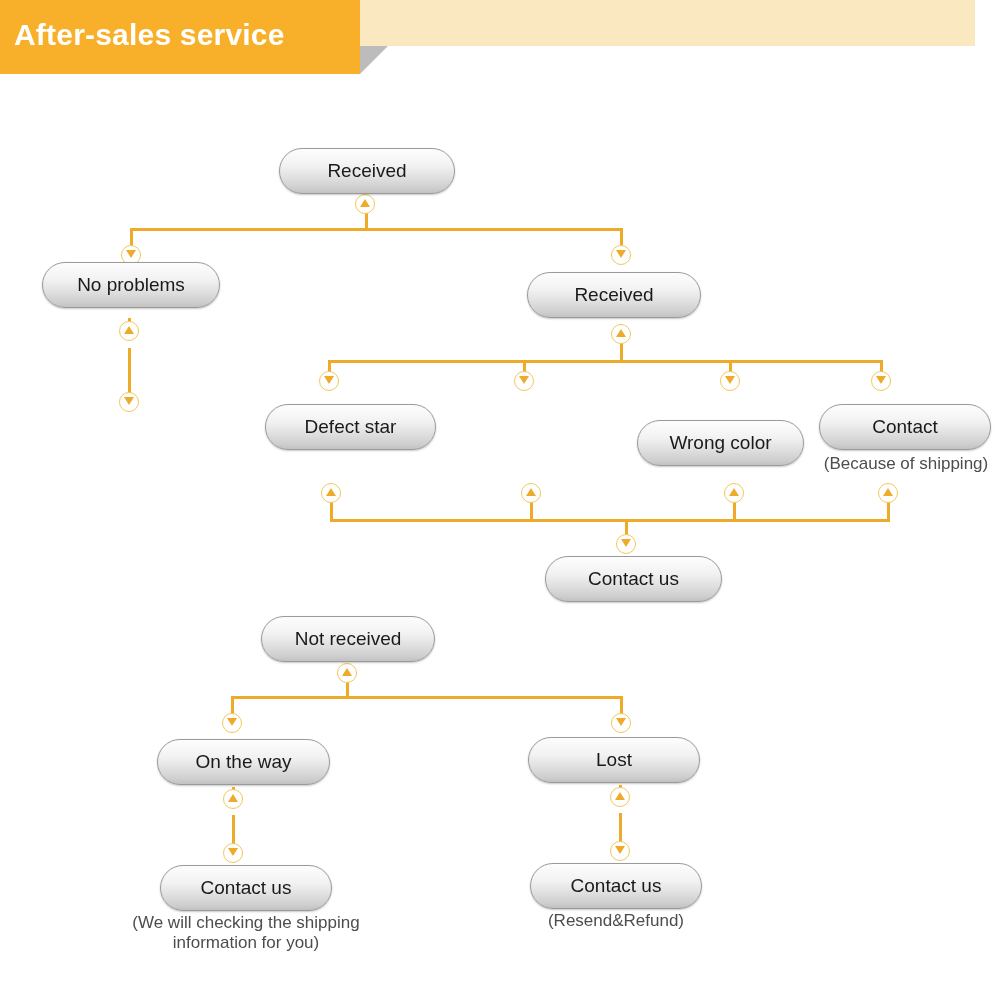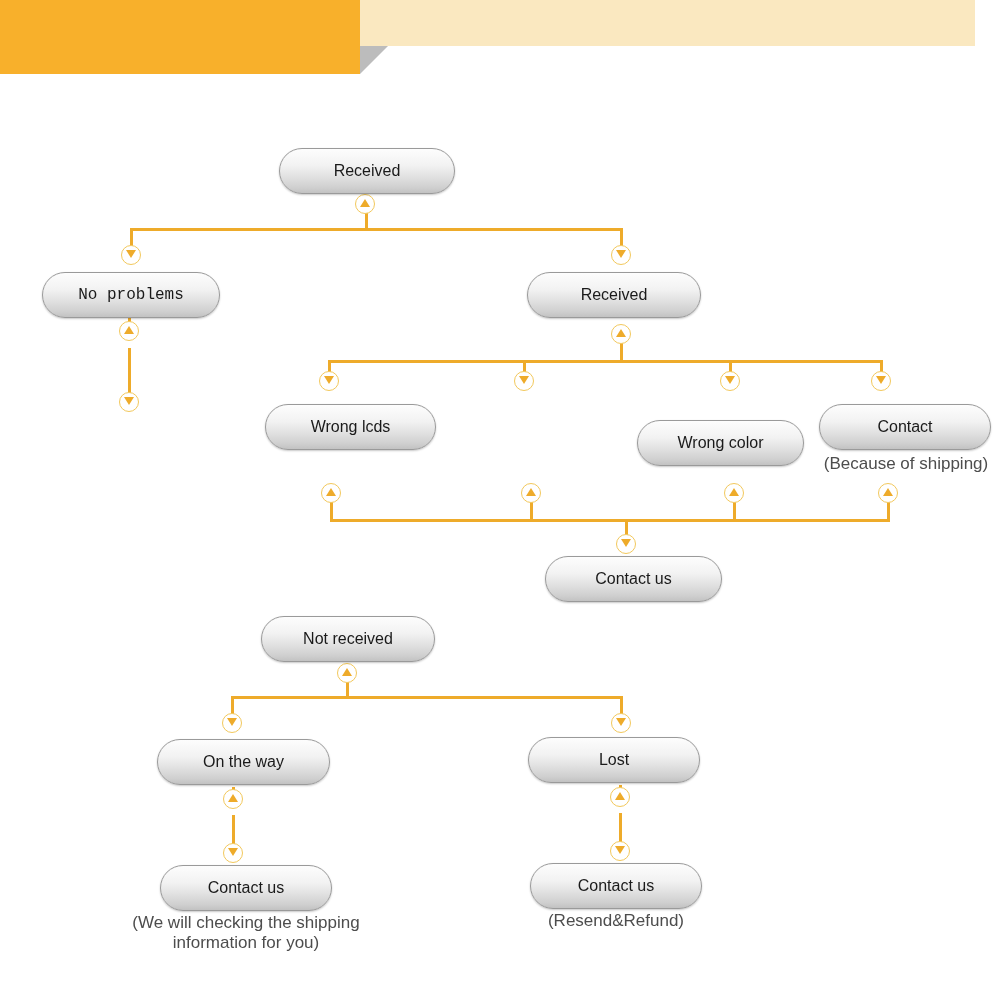--- a/index.html
+++ b/index.html
@@ -104,21 +104,21 @@
     border: 1px solid #9a9a9a;
     border-radius: 24px;
     background: linear-gradient(to bottom,
         #fdfdfd 0%,
         #f2f2f2 38%,
         #e2e2e2 62%,
         #cfcfcf 88%,
         #c2c2c2 100%);
     box-shadow: 0 1px 2px rgba(0,0,0,0.22);
     color: #1a1a1a;
-    font-size: 16px;
+    font-size: 19px;
     white-space: nowrap;
     padding: 0 14px;
   }
 
   
   .caption {
     position: absolute;
     font-size: 17px;
     color: #4d4d4d;
     white-space: nowrap;
@@ -127,20 +127,21 @@
   }
 </style>
 </head>
 <body>
 
 <div id="stage">
 
   <div id="banner-strip-light"></div>
   <div id="banner-shadow"></div>
   <div id="banner-block"></div>
+  <div id="banner-title">After-sales service</div>
 
   <div class="ln ln-v" style="left:365px; top:212px; height:18px;"></div>
   <div class="ln ln-h" style="left:130px; top:228px; width:492px;"></div>
   <div class="ln ln-v" style="left:130px; top:228px; height:22px;"></div>
   <div class="ln ln-v" style="left:620px; top:228px; height:22px;"></div>
 
   <div class="marker up" style="left:355px; top:194px;"></div>
   <div class="marker down" style="left:121px; top:245px;"></div>
   <div class="marker down" style="left:611px; top:245px;"></div>
 
@@ -189,26 +190,26 @@
   <div class="marker up" style="left:223px; top:789px;"></div>
   <div class="marker down" style="left:223px; top:843px;"></div>
 
   <div class="ln ln-v" style="left:619px; top:785px; height:20px;"></div>
   <div class="ln ln-v" style="left:619px; top:813px; height:38px;"></div>
   <div class="marker up" style="left:610px; top:787px;"></div>
   <div class="marker down" style="left:610px; top:841px;"></div>
 
   <div class="node" style="left:279px; top:148px; width:176px;">Received</div>
 
-  <div class="node" style="left:42px; top:272px; width:178px;font-family:Liberation Mono, monospace;">No problems</div>
+  <div class="node" style="left:42px; top:262px; width:178px;">No problems</div>
 
   <div class="node" style="left:527px; top:272px; width:174px;">Received</div>
 
 
-  <div class="node" style="left:265px; top:404px; width:171px;">Wrong lcds</div>
+  <div class="node" style="left:265px; top:404px; width:171px;">Defect star</div>
 
 
   <div class="node" style="left:637px; top:404px; width:167px;margin-top:16px;">Wrong color</div>
 
   <div class="node" style="left:819px; top:404px; width:172px;">Contact</div>
   <div class="caption" style="left:806px; top:454px; width:200px;">(Because of shipping)</div>
 
   <div class="node" style="left:545px; top:556px; width:177px;">Contact us</div>
 
   <div class="node" style="left:157px; top:739px; width:173px;">On the way</div>

